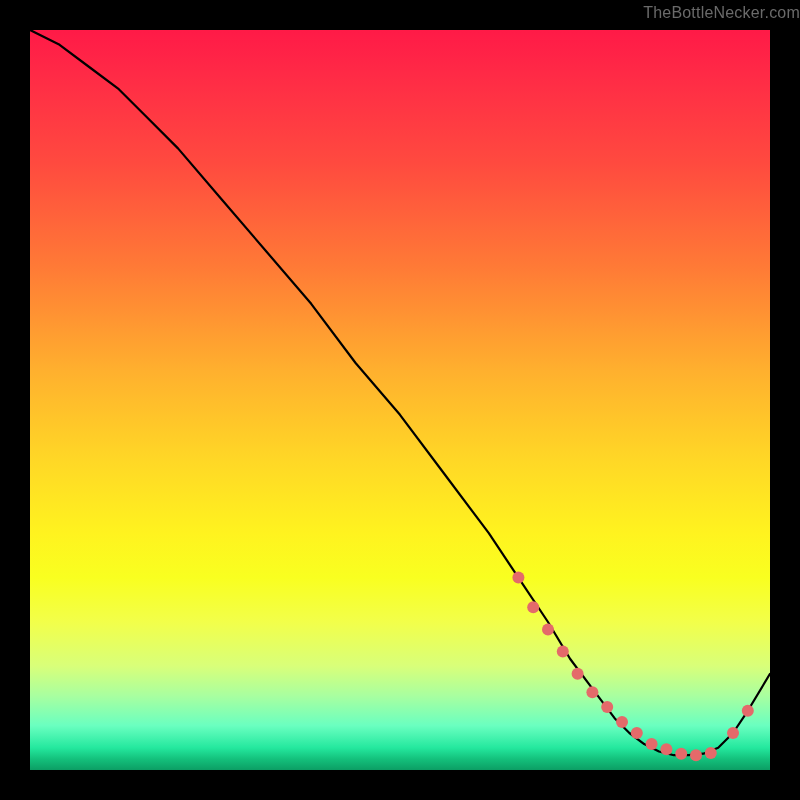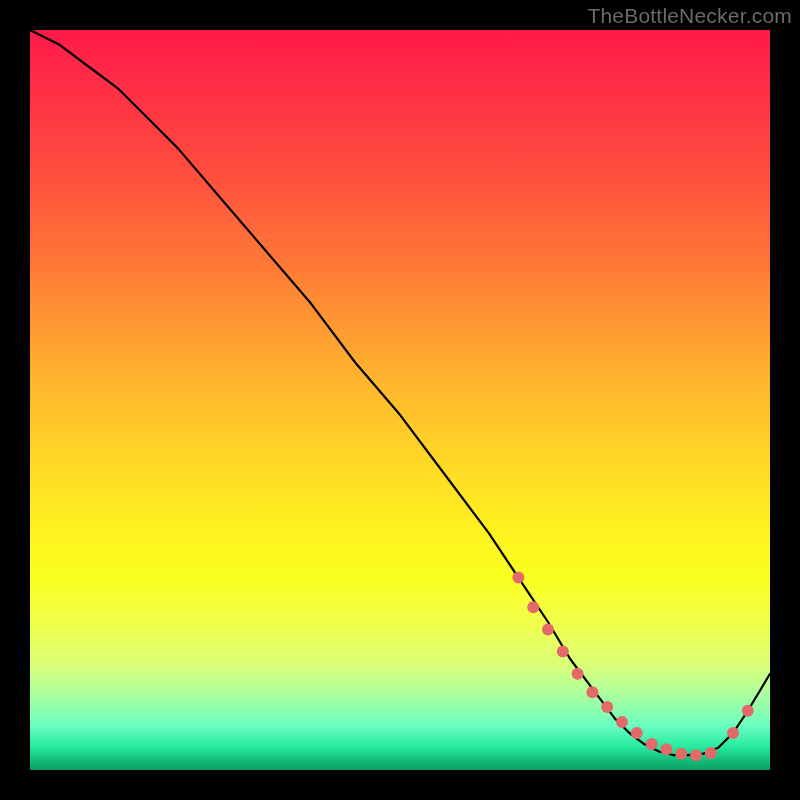--- a/index.html
+++ b/index.html
@@ -13,23 +13,23 @@
   }
   .frame {
     position: relative;
     width: 800px;
     height: 800px;
     background: #000;
   }
   .watermark {
     position: absolute;
     top: 4px;
-    right: 8px;
+    right: 0;
     color: #6a6a6a;
-    font-size: 21px;
+    font-size: 16px;
     font-weight: 500;
     letter-spacing: 0.2px;
     z-index: 10;
   }
   .plot {
     position: absolute;
     left: 30px;
     top: 30px;
     width: 740px;
     height: 740px;

